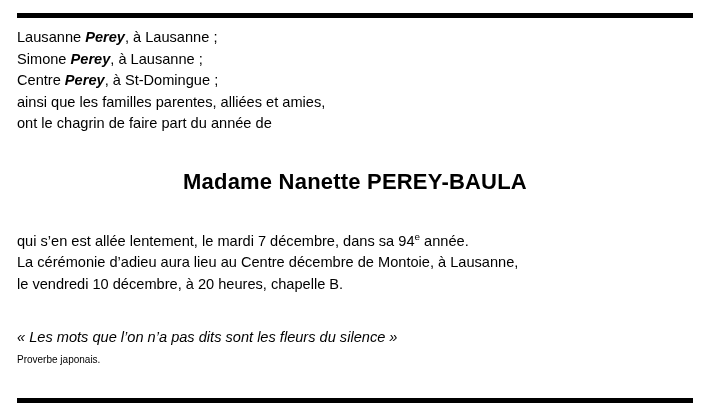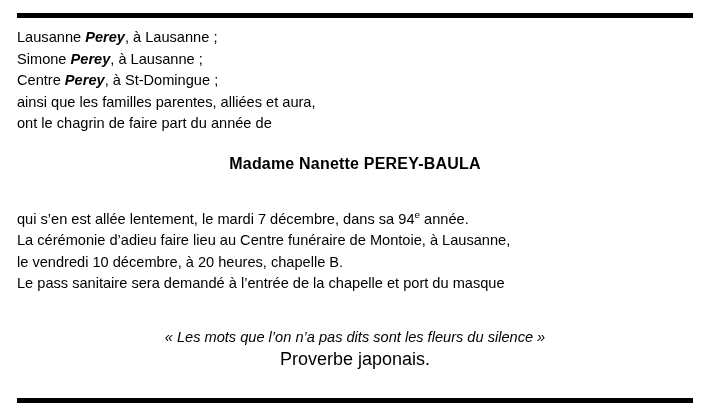--- a/index.html
+++ b/index.html
@@ -49,40 +49,40 @@
   }
   .family-block {
     margin-top: 2px;
   }
   .family-block .line b {
     font-weight: bold;
     font-style: italic;
   }
   .deceased {
     text-align: center;
-    font-size: 16px;
+    font-size: 22px;
     font-weight: bold;
     letter-spacing: 0.2px;
-    margin-top: 20px;
+    margin-top: 34px;
     margin-bottom: 0;
   }
   .details {
     margin-top: 36px;
   }
   .quote-block {
     margin-top: 32px;
-    text-align: center;
+    text-align: left;
   }
   .quote {
     font-size: 14.6px;
     font-style: italic;
     line-height: 21px;
   }
   .proverb {
-    font-size: 18px;
+    font-size: 10px;
     line-height: 21px;
     margin-top: 1px;
   }
   sup {
     font-size: 0.68em;
     vertical-align: super;
     line-height: 0;
   }
 </style>
 </head>
@@ -91,31 +91,30 @@
 <div class="page">
 
   <div class="rule-top"></div>
 
   <div class="content">
 
     <div class="family-block">
       <div class="line"><span>Lausanne </span><b>Perey</b><span>, à Lausanne ;</span></div>
       <div class="line"><span>Simone </span><b>Perey</b><span>, à Lausanne ;</span></div>
       <div class="line"><span>Centre </span><b>Perey</b><span>, à St-Domingue ;</span></div>
-      <div class="line">ainsi que les familles parentes, alliées et aura,</div>
+      <div class="line">ainsi que les familles parentes, alliées et amies,</div>
       <div class="line">ont le chagrin de faire part du année de</div>
     </div>
 
     <div class="deceased">Madame Nanette PEREY-BAULA</div>
 
     <div class="details">
       <div class="line"><span>qui s’en est allée lentement, le mardi 7 décembre, dans sa 94</span><sup>e</sup><span> année.</span></div>
-      <div class="line">La cérémonie d’adieu faire lieu au Centre funéraire de Montoie, à Lausanne,</div>
+      <div class="line">La cérémonie d’adieu aura lieu au Centre décembre de Montoie, à Lausanne,</div>
       <div class="line">le vendredi 10 décembre, à 20 heures, chapelle B.</div>
-      <div class="line">Le pass sanitaire sera demandé à l’entrée de la chapelle et port du masque</div>
     </div>
 
     <div class="quote-block">
       <div class="quote">« Les mots que l’on n’a pas dits sont les fleurs du silence »</div>
       <div class="proverb">Proverbe japonais.</div>
     </div>
 
   </div>
 
   <div class="rule-bottom"></div>

